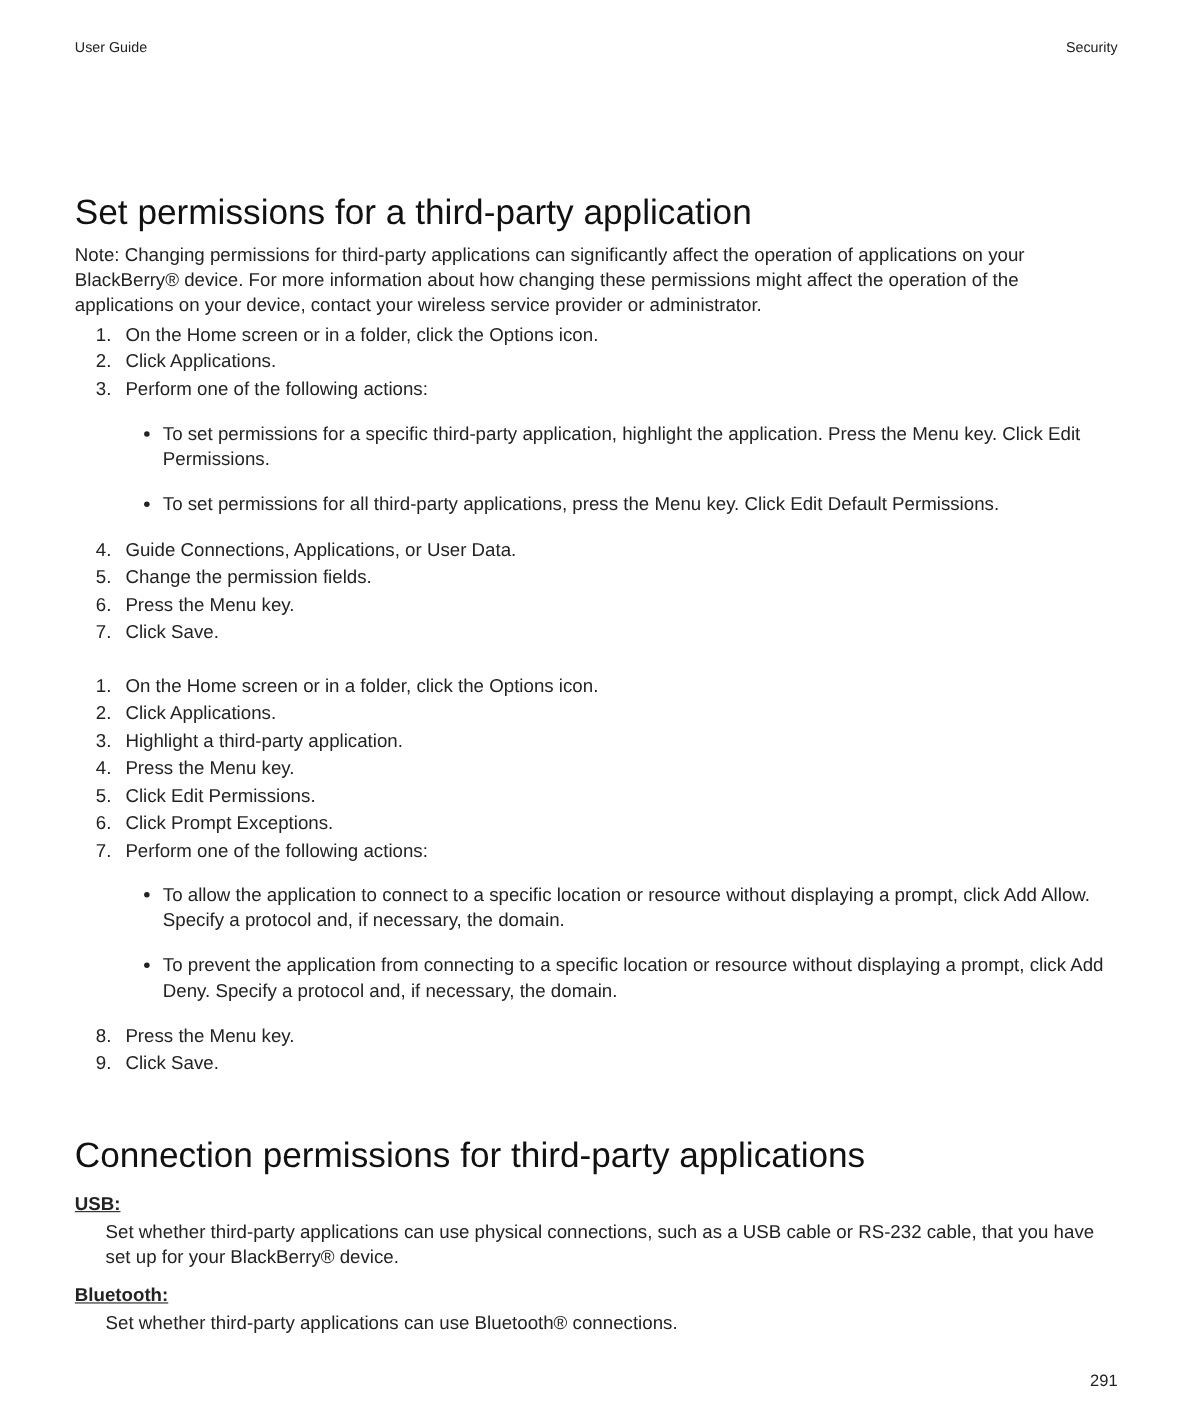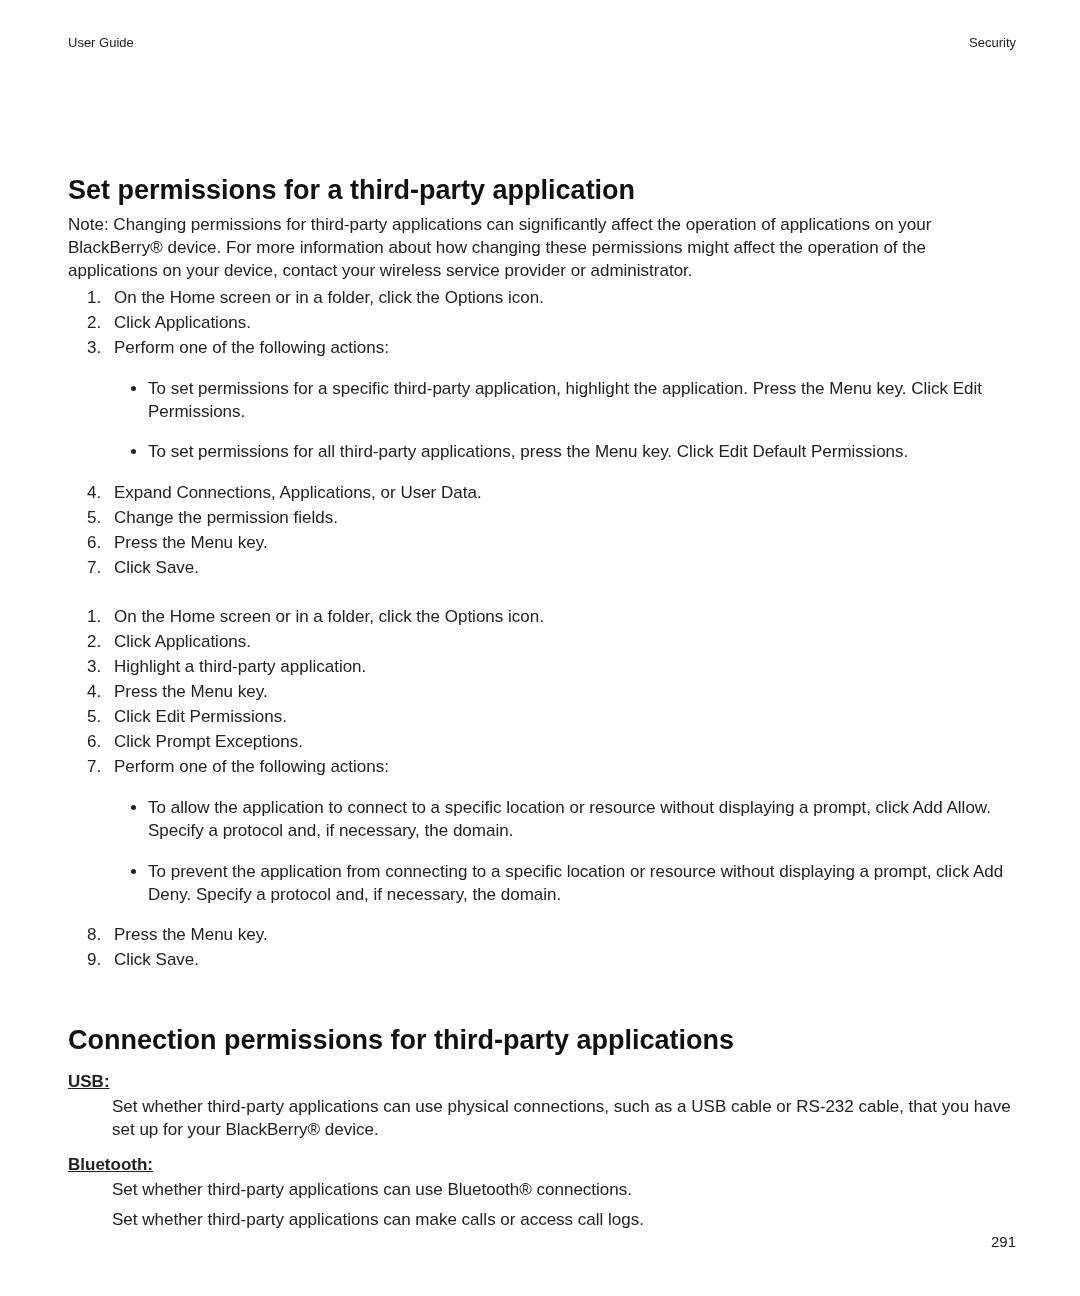--- a/index.html
+++ b/index.html
@@ -18,22 +18,22 @@
     position: relative;
   }
   .hdr {
     display: flex;
     justify-content: space-between;
     font-size: 13px;
     color: #222;
     margin-bottom: 120px;
   }
   h2 {
-    font-size: 27px;
-    font-weight: 700;
+    font-size: 32px;
+    font-weight: 400;
     margin: 26px 0 6px 0;
     color: #111;
   }
   p {
     margin: 4px 0;
   }
   ol {
     margin: 2px 0 0 0;
     padding-left: 38px;
   }
@@ -50,26 +50,26 @@
     margin: 18px 0;
   }
   .b { font-weight: 400; }
   dl { margin: 10px 0 0 0; }
   dt {
     font-weight: 700;
     margin-top: 12px;
     text-decoration: underline;
   }
   dd {
-    margin: 2px 0 8px 44px;
+    margin: 2px 0 8px 28px;
   }
   .pagenum {
     position: absolute;
     right: 64px;
-    bottom: 44px;
+    bottom: 30px;
     font-size: 15px;
   }
   .gap { height: 22px; }
 </style>
 </head>
 <body>
 
 <div class="page">
 
   <div class="hdr">
@@ -83,21 +83,21 @@
   </p>
   <ol>
     <li><span>On the Home screen or in a folder, click the </span><span class="b">Options</span><span> icon.</span></li>
     <li><span>Click </span><span class="b">Applications</span><span>.</span></li>
     <li><span>Perform one of the following actions:</span>
       <ul>
         <li><span>To set permissions for a specific third-party application, highlight the application. Press the </span><span class="b">Menu</span><span> key. Click </span><span class="b">Edit Permissions</span><span>.</span></li>
         <li><span>To set permissions for all third-party applications, press the </span><span class="b">Menu</span><span> key. Click </span><span class="b">Edit Default Permissions</span><span>.</span></li>
       </ul>
     </li>
-    <li><span>Expand </span><span class="b">Connections</span><span>, </span><span class="b">Applications</span><span>, or </span><span class="b">User Data</span><span>.</span></li>
+    <li><span>Guide </span><span class="b">Connections</span><span>, </span><span class="b">Applications</span><span>, or </span><span class="b">User Data</span><span>.</span></li>
     <li><span>Change the permission fields.</span></li>
     <li><span>Press the </span><span class="b">Menu</span><span> key.</span></li>
     <li><span>Click </span><span class="b">Save</span><span>.</span></li>
   </ol>
 
   <div class="gap"></div>
 
   <ol>
     <li><span>On the Home screen or in a folder, click the </span><span class="b">Options</span><span> icon.</span></li>
     <li><span>Click </span><span class="b">Applications</span><span>.</span></li>
@@ -116,17 +116,16 @@
   </ol>
 
   <div class="gap"></div>
 
   <h2>Connection permissions for third-party applications</h2>
   <dl>
     <dt>USB:</dt>
     <dd>Set whether third-party applications can use physical connections, such as a USB cable or RS-232 cable, that you have set up for your BlackBerry® device.</dd>
     <dt>Bluetooth:</dt>
     <dd>Set whether third-party applications can use Bluetooth® connections.</dd>
-    <dd>Set whether third-party applications can make calls or access call logs.</dd>
   </dl>
 
   <div class="pagenum">291</div>
 </div>
 
 </body></html>

